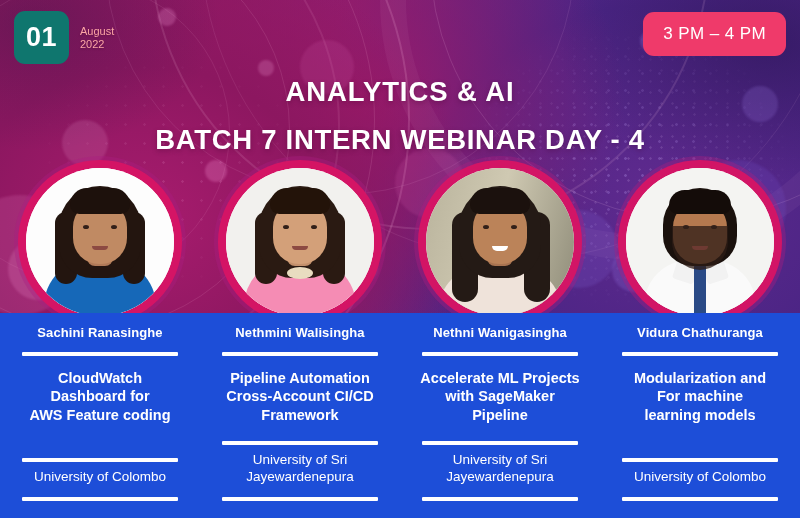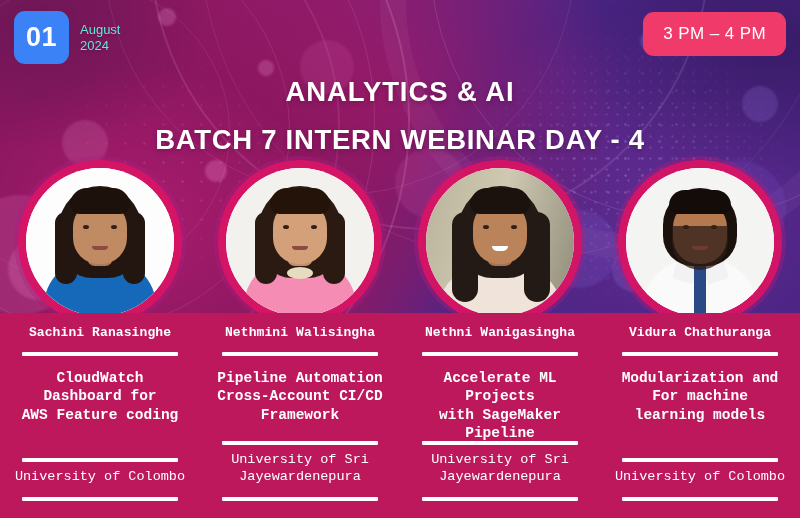--- a/index.html
+++ b/index.html
@@ -83,21 +83,21 @@
     position: absolute; left: 14px; top: 11px;
     display: flex; align-items: center; gap: 11px;
   }
   .date-day {
     width: 55px; height: 53px; border-radius: 11px;
     display: flex; align-items: center; justify-content: center;
     font-size: 27px; font-weight: bold; color: #ffffff;
     letter-spacing: .5px;
   }
   .date-month {
-    color: #5eead4; font-size: 13px; line-height: 1.18;
+    color: #fca5a5; font-size: 11px; line-height: 1.18;
     text-shadow: 0 1px 2px rgba(60,0,40,.35);
   }
 
   
   .time-badge {
     position: absolute; right: 14px; top: 12px;
     height: 44px; padding: 0 20px; border-radius: 11px;
     display: flex; align-items: center; justify-content: center;
     color: #ffffff; font-size: 17px; letter-spacing: .4px;
   }
@@ -239,26 +239,26 @@
   <div class="blob" style="left:540px; top:210px; width:78px; height:78px; background:rgba(140,110,230,.18);"></div>
   <div class="blob" style="left:612px; top:248px; width:44px; height:44px; background:rgba(160,130,245,.20);"></div>
   <div class="blob" style="left:690px; top:160px; width:96px; height:96px; background:rgba(120,90,215,.18);"></div>
   <div class="blob" style="left:742px; top:86px; width:36px; height:36px; background:rgba(170,140,250,.18);"></div>
   <div class="blob" style="left:470px; top:238px; width:34px; height:34px; background:rgba(175,95,215,.22);"></div>
   <div class="blob" style="left:352px; top:255px; width:26px; height:26px; background:rgba(240,120,200,.20);"></div>
   <div class="blob" style="left:258px; top:60px; width:16px; height:16px; background:rgba(250,170,225,.22);"></div>
   <div class="blob" style="left:640px; top:30px; width:22px; height:22px; background:rgba(180,150,250,.20);"></div>
 
   <div class="date-badge-wrap">
-    <div class="date-day" style="background:#3b82f6;">
+    <div class="date-day" style="background:#0f766e;">
       <span>01</span>
     </div>
     <div class="date-month">
       <div>August</div>
-      <div>2024</div>
+      <div>2022</div>
     </div>
   </div>
 
   <div class="time-badge" style="background:#ef3a6a;">
     <span>3 PM – 4 PM</span>
   </div>
 
   <div class="title-block">
     <div class="title-line1">ANALYTICS &amp; AI</div>
     <div class="title-line2">BATCH 7 INTERN WEBINAR DAY - 4</div>
@@ -336,21 +336,21 @@
           <div class="p-hairfront" style="background:#140c09; width:62px; height:24px; top:22px;"></div>
           <div class="p-eye l"></div>
             <div class="p-eye r"></div>
           <div class="p-mouth" style="background:#6e3a32;"></div>
         </div>
       </div>
     </div>
 
   </div>
 
-  <div class="band" style="background:#be185d;font-family:Liberation Mono, monospace;">
+  <div class="band" style="background:#1d4ed8;">
     <div class="band-inner">
 
       <div class="col">
         <div class="speaker-name">Sachini Ranasinghe</div>
         <div class="divider"></div>
         <div class="topic">
           <div>CloudWatch</div>
           <div>Dashboard for</div>
           <div>AWS Feature coding</div>
         </div>

